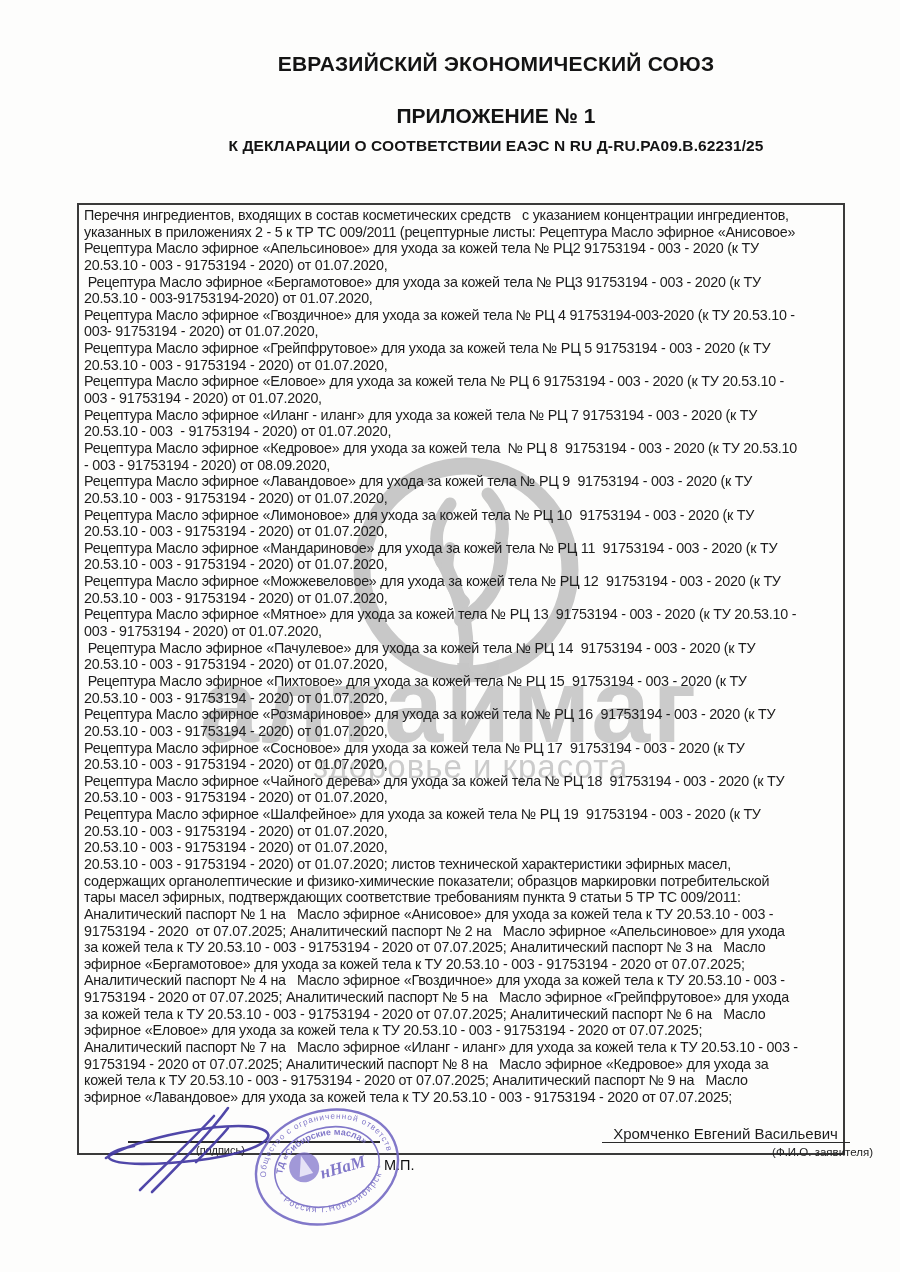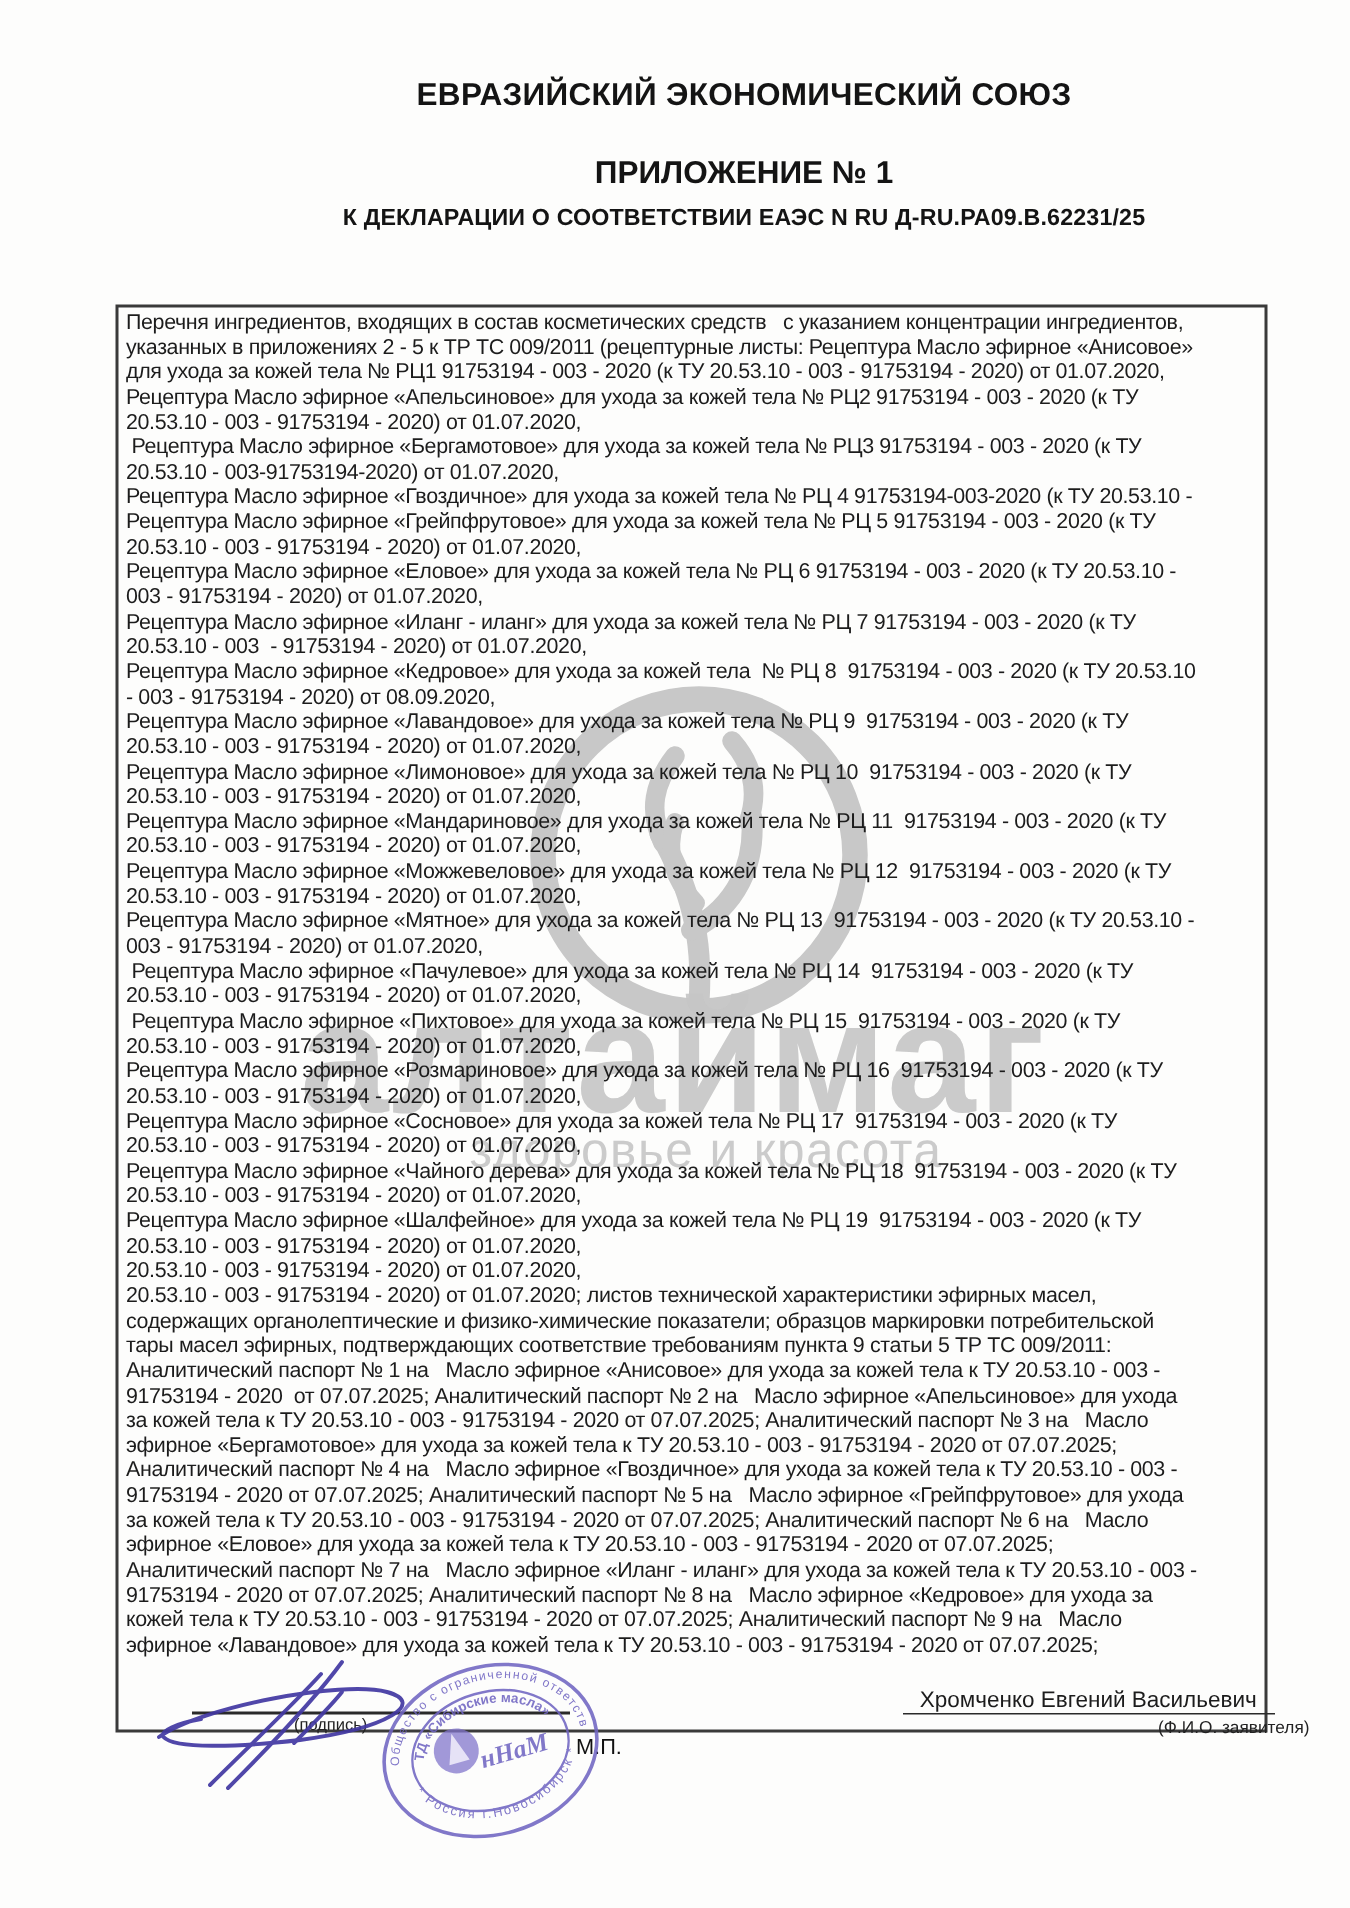--- a/index.html
+++ b/index.html
@@ -62,26 +62,26 @@
       <path d="M151,96 C158,76 154,58 140,42" stroke-width="13"></path>
       <path d="M116,150 C100,134 96,116 102,96" stroke-width="12"></path>
     </g>
   </svg>
   <div class="wm wm-brand">алтаймаг</div>
   <div class="wm wm-tagline">здоровье и красота</div>
 
   <div class="body-box">
       <div class="body-line">Перечня ингредиентов, входящих в состав косметических средств   с указанием концентрации ингредиентов,</div>
       <div class="body-line">указанных в приложениях 2 - 5 к ТР ТС 009/2011 (рецептурные листы: Рецептура Масло эфирное «Анисовое»</div>
-      <div class="body-line">для ухода за кожей тела № РЦ1 91753194 - 003 - 2020 (к ТУ 20.53.10 - 003 - 91753194 - 2020) от 01.07.2020,</div>
       <div class="body-line">Рецептура Масло эфирное «Апельсиновое» для ухода за кожей тела № РЦ2 91753194 - 003 - 2020 (к ТУ</div>
       <div class="body-line">20.53.10 - 003 - 91753194 - 2020) от 01.07.2020,</div>
       <div class="body-line"> Рецептура Масло эфирное «Бергамотовое» для ухода за кожей тела № РЦ3 91753194 - 003 - 2020 (к ТУ</div>
       <div class="body-line">20.53.10 - 003-91753194-2020) от 01.07.2020,</div>
       <div class="body-line">Рецептура Масло эфирное «Гвоздичное» для ухода за кожей тела № РЦ 4 91753194-003-2020 (к ТУ 20.53.10 -</div>
+      <div class="body-line">003- 91753194 - 2020) от 01.07.2020,</div>
       <div class="body-line">Рецептура Масло эфирное «Грейпфрутовое» для ухода за кожей тела № РЦ 5 91753194 - 003 - 2020 (к ТУ</div>
       <div class="body-line">20.53.10 - 003 - 91753194 - 2020) от 01.07.2020,</div>
       <div class="body-line">Рецептура Масло эфирное «Еловое» для ухода за кожей тела № РЦ 6 91753194 - 003 - 2020 (к ТУ 20.53.10 -</div>
       <div class="body-line">003 - 91753194 - 2020) от 01.07.2020,</div>
       <div class="body-line">Рецептура Масло эфирное «Иланг - иланг» для ухода за кожей тела № РЦ 7 91753194 - 003 - 2020 (к ТУ</div>
       <div class="body-line">20.53.10 - 003  - 91753194 - 2020) от 01.07.2020,</div>
       <div class="body-line">Рецептура Масло эфирное «Кедровое» для ухода за кожей тела  № РЦ 8  91753194 - 003 - 2020 (к ТУ 20.53.10</div>
       <div class="body-line">- 003 - 91753194 - 2020) от 08.09.2020,</div>
       <div class="body-line">Рецептура Масло эфирное «Лавандовое» для ухода за кожей тела № РЦ 9  91753194 - 003 - 2020 (к ТУ</div>
       <div class="body-line">20.53.10 - 003 - 91753194 - 2020) от 01.07.2020,</div>

